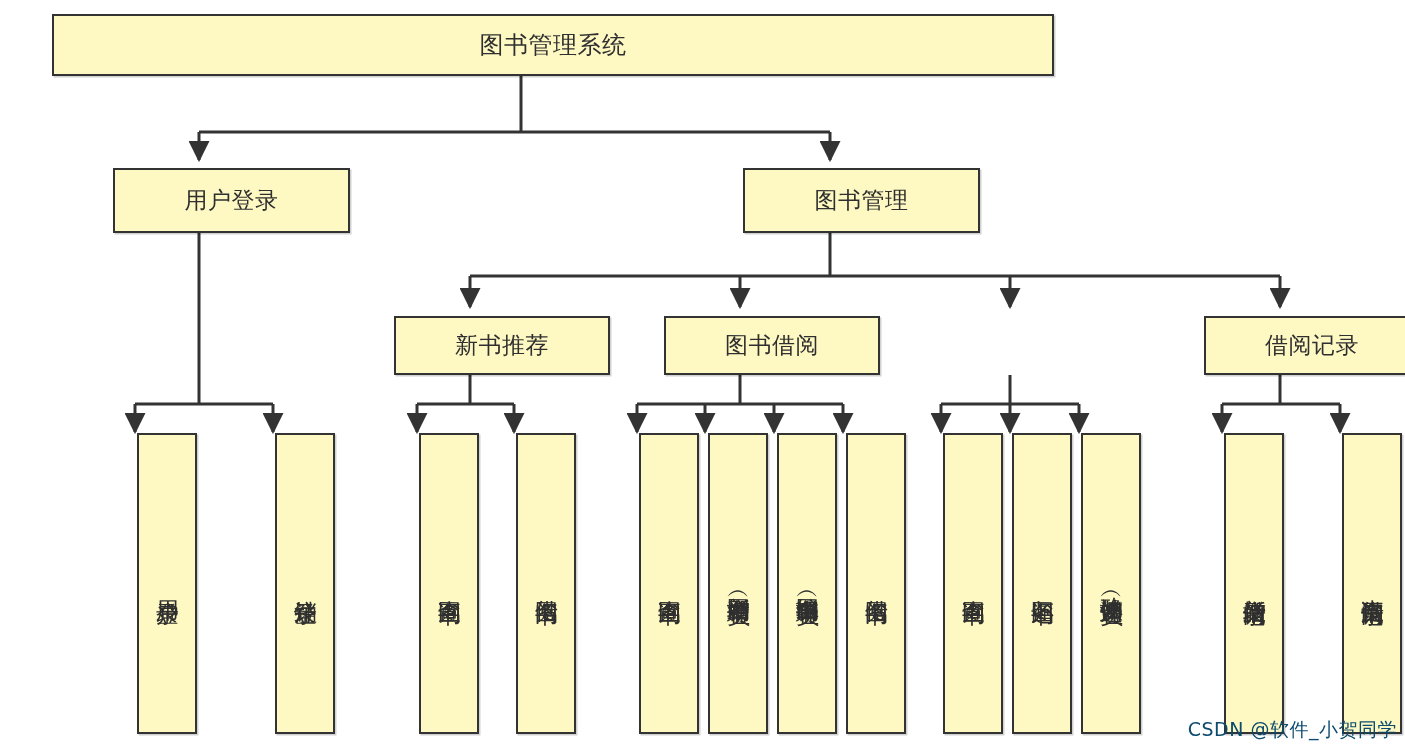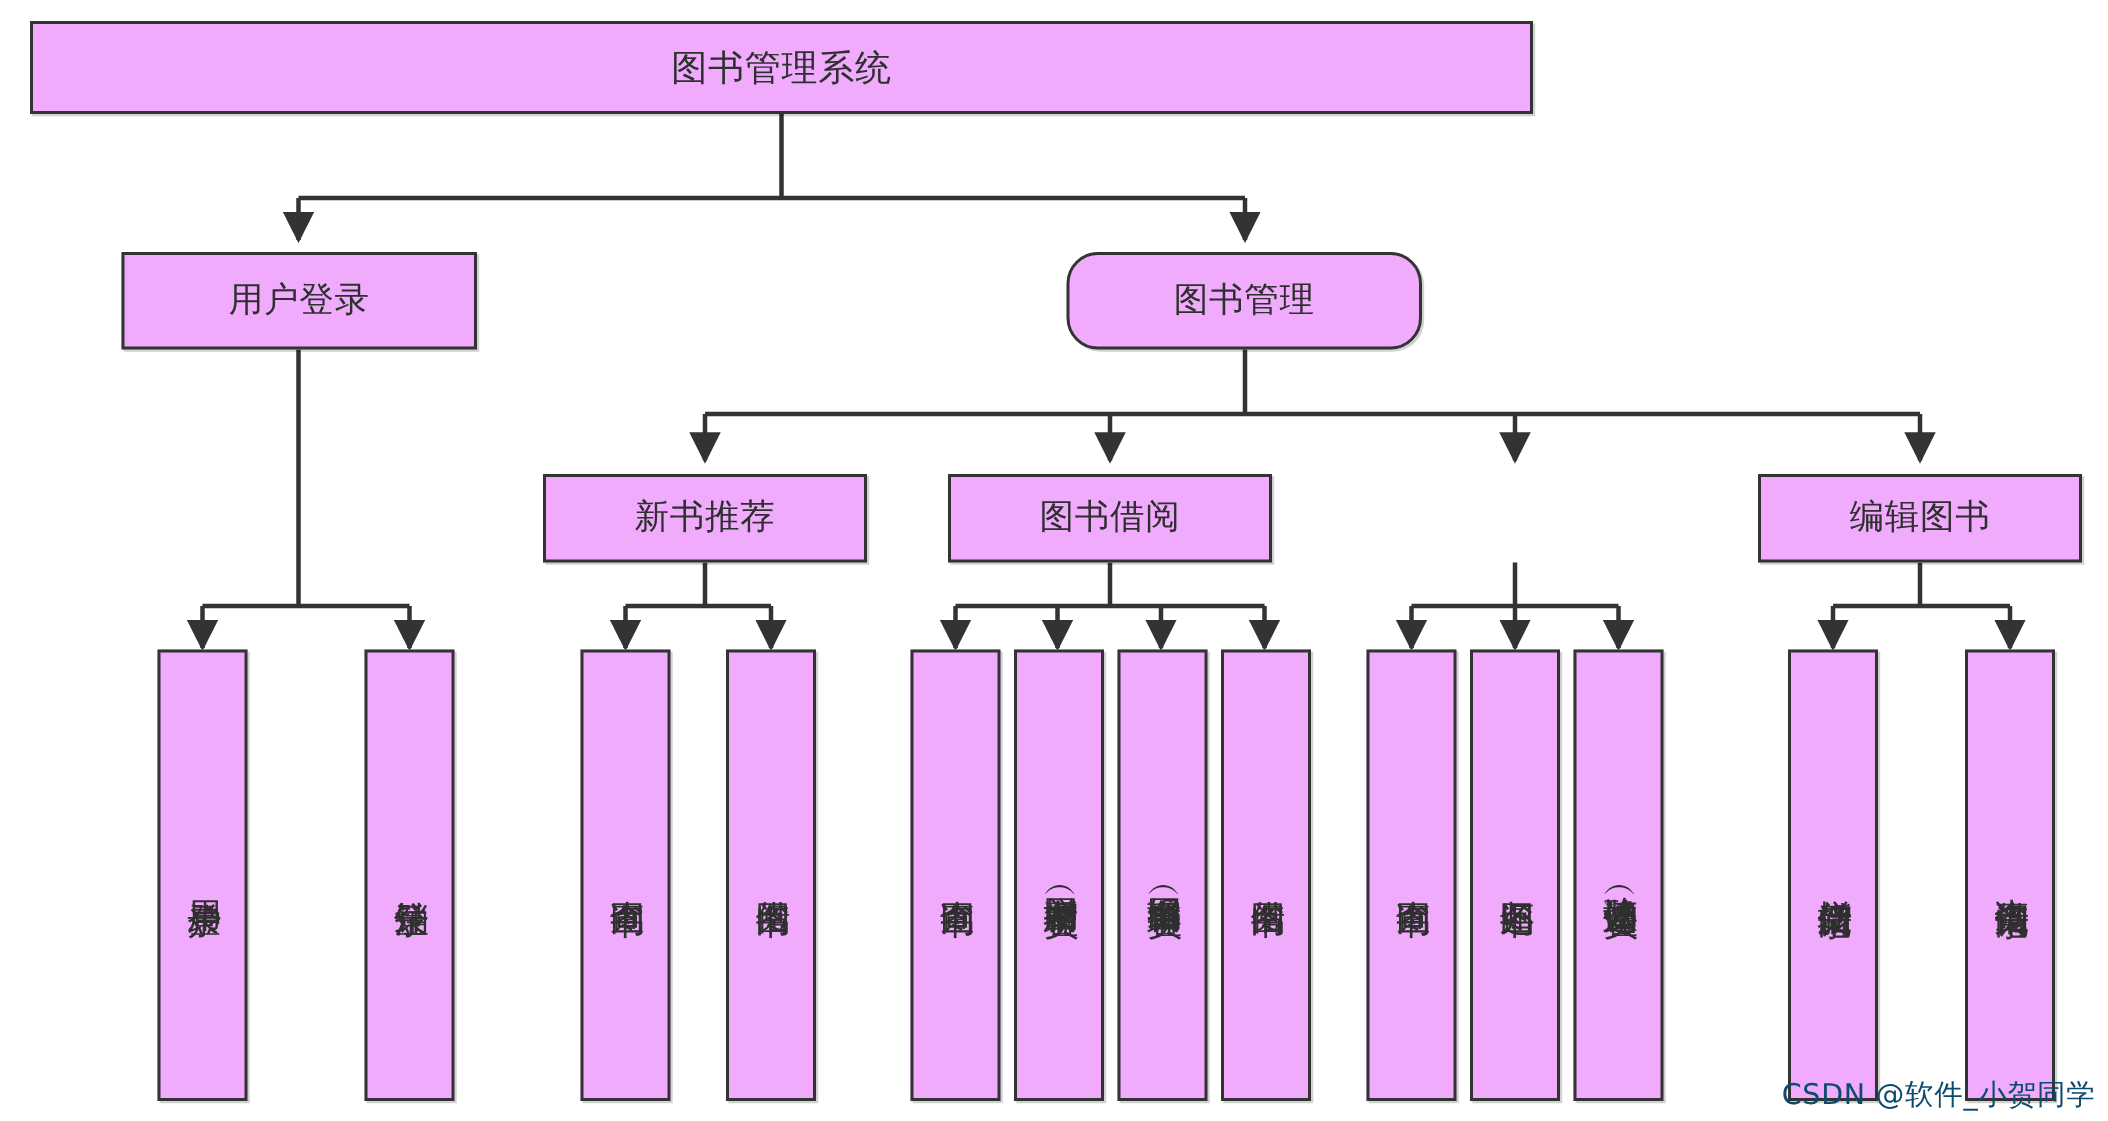--- a/index.html
+++ b/index.html
@@ -22,26 +22,27 @@
     left: 0;
     top: 0;
     width: 1405px;
     height: 747px;
     pointer-events: none;
   }
   .node {
     position: absolute;
     box-sizing: border-box;
     border: 2.5px solid #333333;
-    background: #f0abfc;
+    background: #fef9c3;
     display: flex;
     align-items: center;
     justify-content: center;
     color: #333333;
     box-shadow: 1.5px 1.5px 0 rgba(0,0,0,0.18);
+    margin-left: 32px;
   }
   .node .lbl {
     display: block;
     line-height: 1.18;
     text-align: center;
     color: #2f2f2f;
   }
   
   .node.h .lbl {
     font-size: 23px;
@@ -135,32 +136,32 @@
     </g>
   </svg>
 
   <div class="node h root" style="left:20px; top:14px; width:1002px; height:62px;">
     <span class="lbl">图书管理系统</span>
   </div>
 
   <div class="node h" style="left:81px; top:168px; width:237px; height:65px;">
     <span class="lbl">用户登录</span>
   </div>
-  <div class="node h" style="left:711px; top:168px; width:237px; height:65px;border-radius:21px;">
+  <div class="node h" style="left:711px; top:168px; width:237px; height:65px;">
     <span class="lbl">图书管理</span>
   </div>
 
   <div class="node h" style="left:632px; top:316px; width:216px; height:59px;">
     <span class="lbl">图书借阅</span>
   </div>
   <div class="node h" style="left:362px; top:316px; width:216px; height:59px;">
     <span class="lbl">新书推荐</span>
   </div>
   <div class="node h" style="left:1172px; top:316px; width:216px; height:59px;">
-    <span class="lbl">编辑图书</span>
+    <span class="lbl">借阅记录</span>
   </div>
 
   <div class="node v" style="left:105px; top:433px; width:60px; height:301px;">
     <span class="lbl">用户登录</span>
   </div>
   <div class="node v" style="left:243px; top:433px; width:60px; height:301px;">
     <span class="lbl">注销登录</span>
   </div>
 
   <div class="node v" style="left:387px; top:433px; width:60px; height:301px;">

